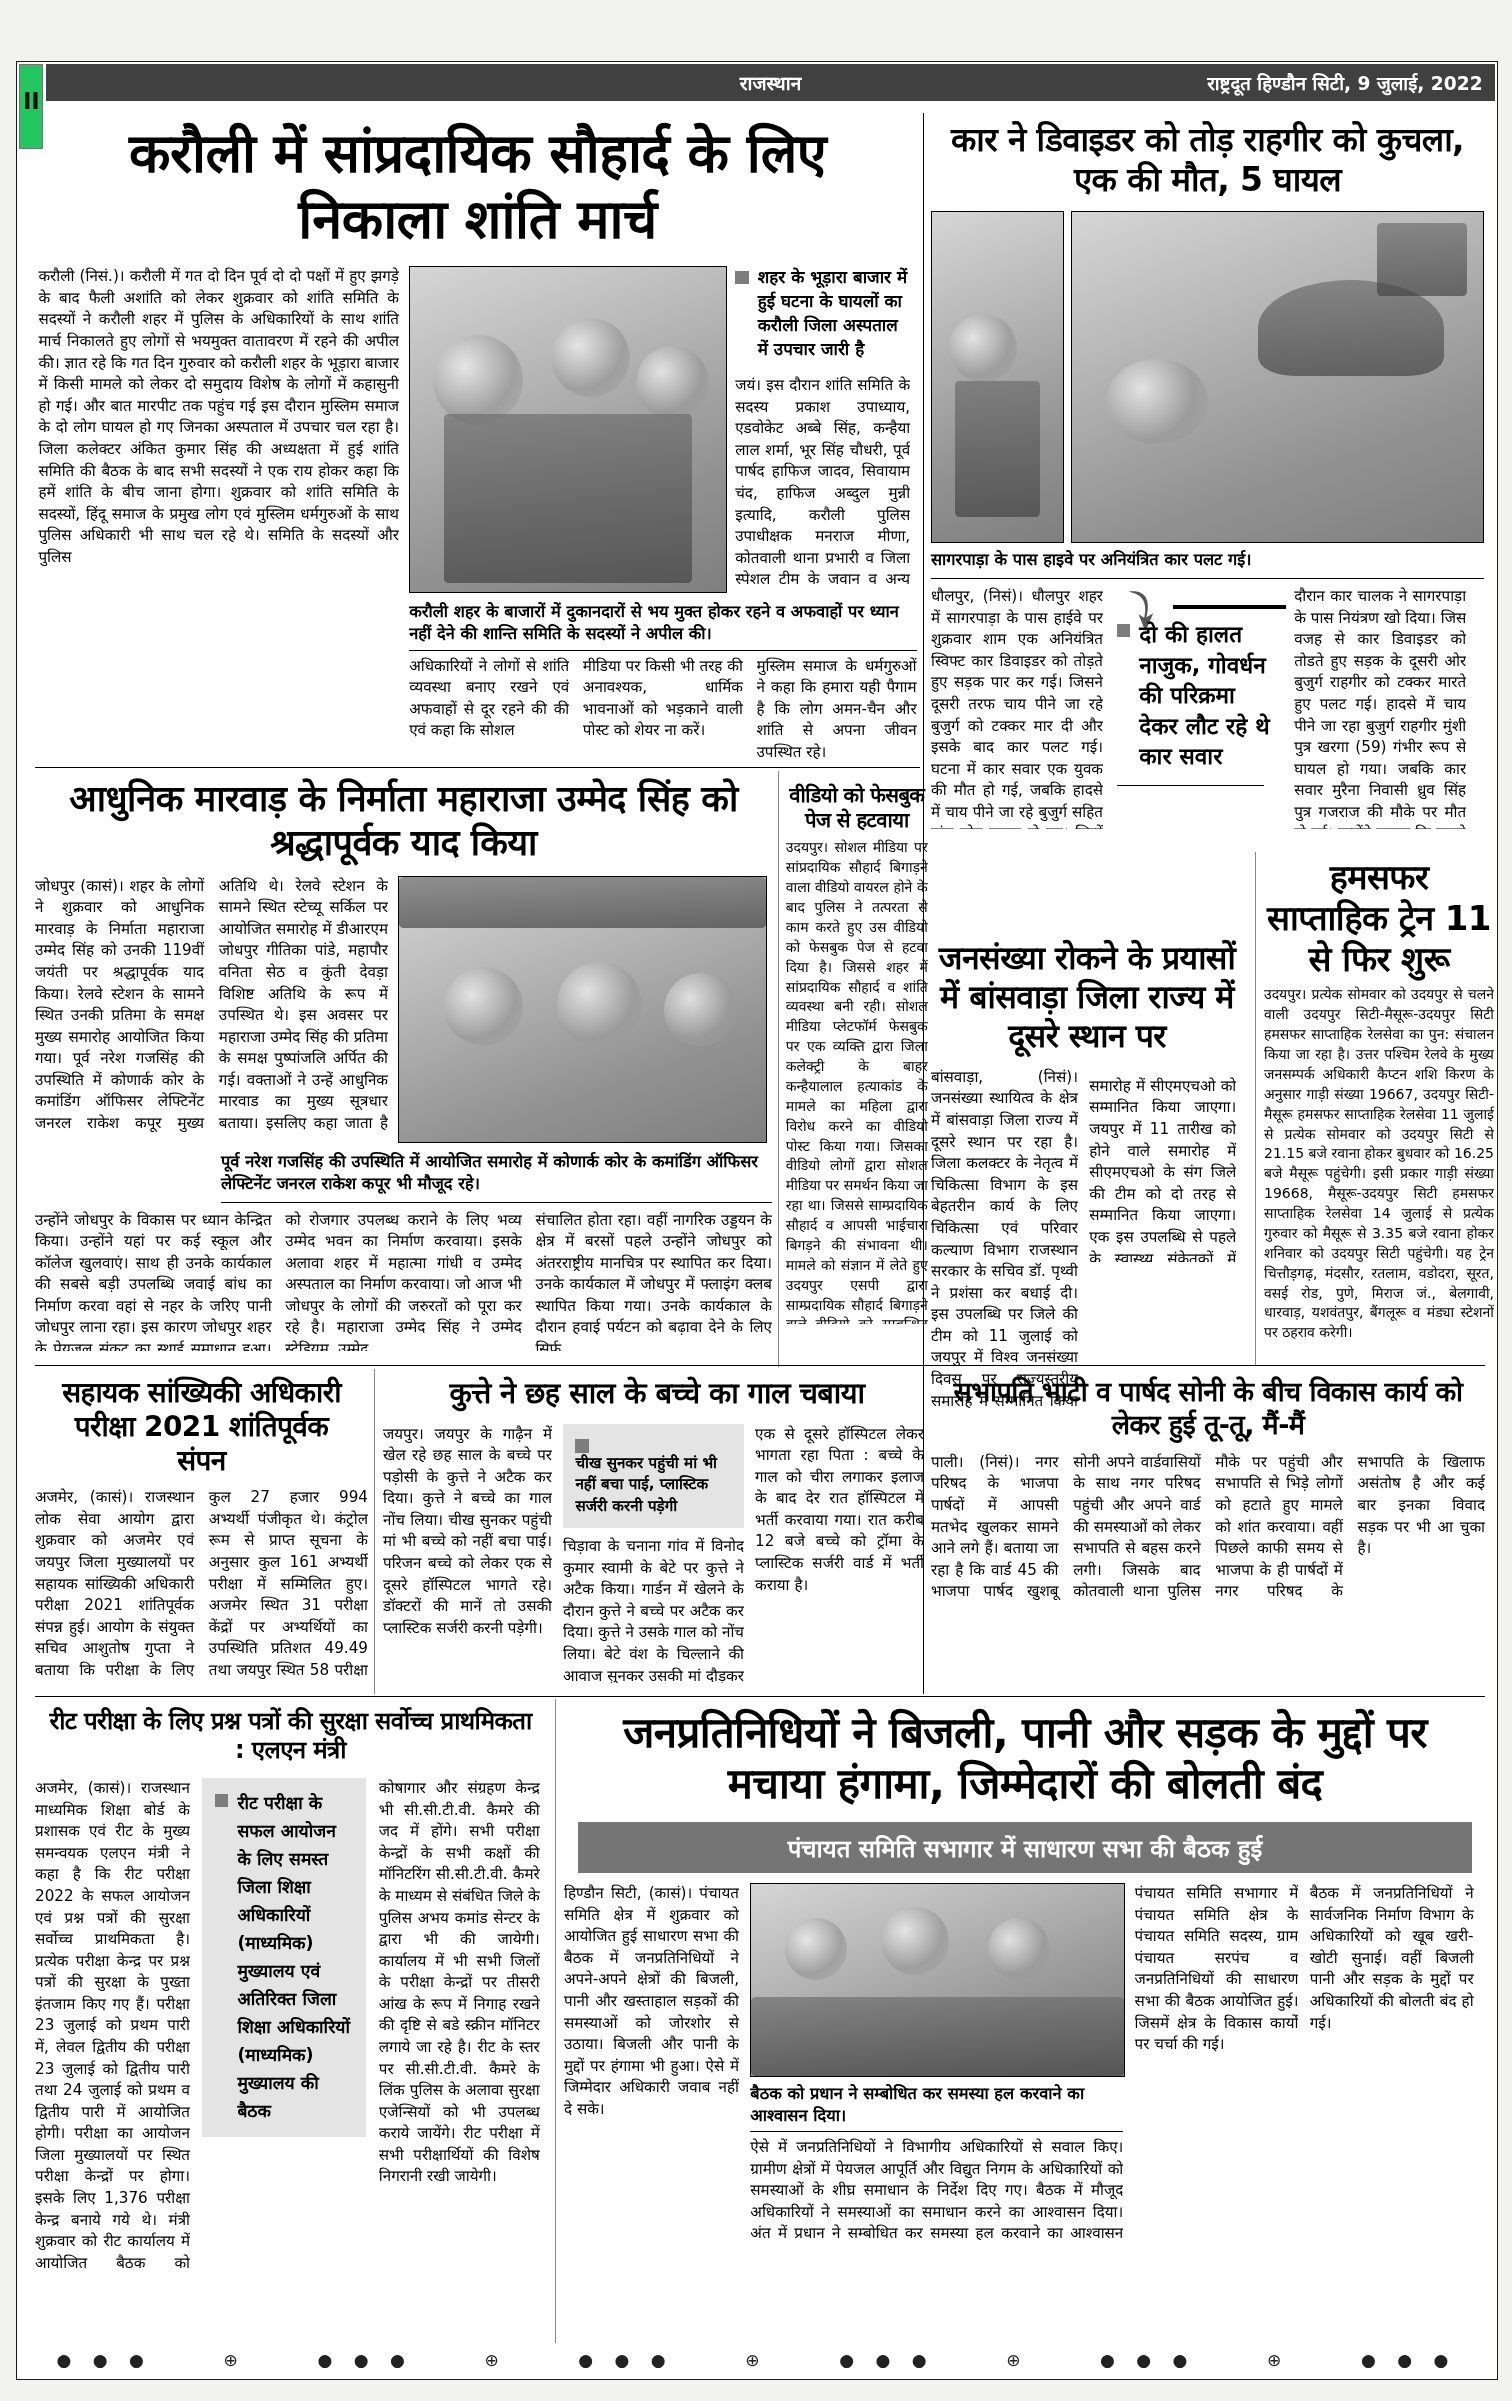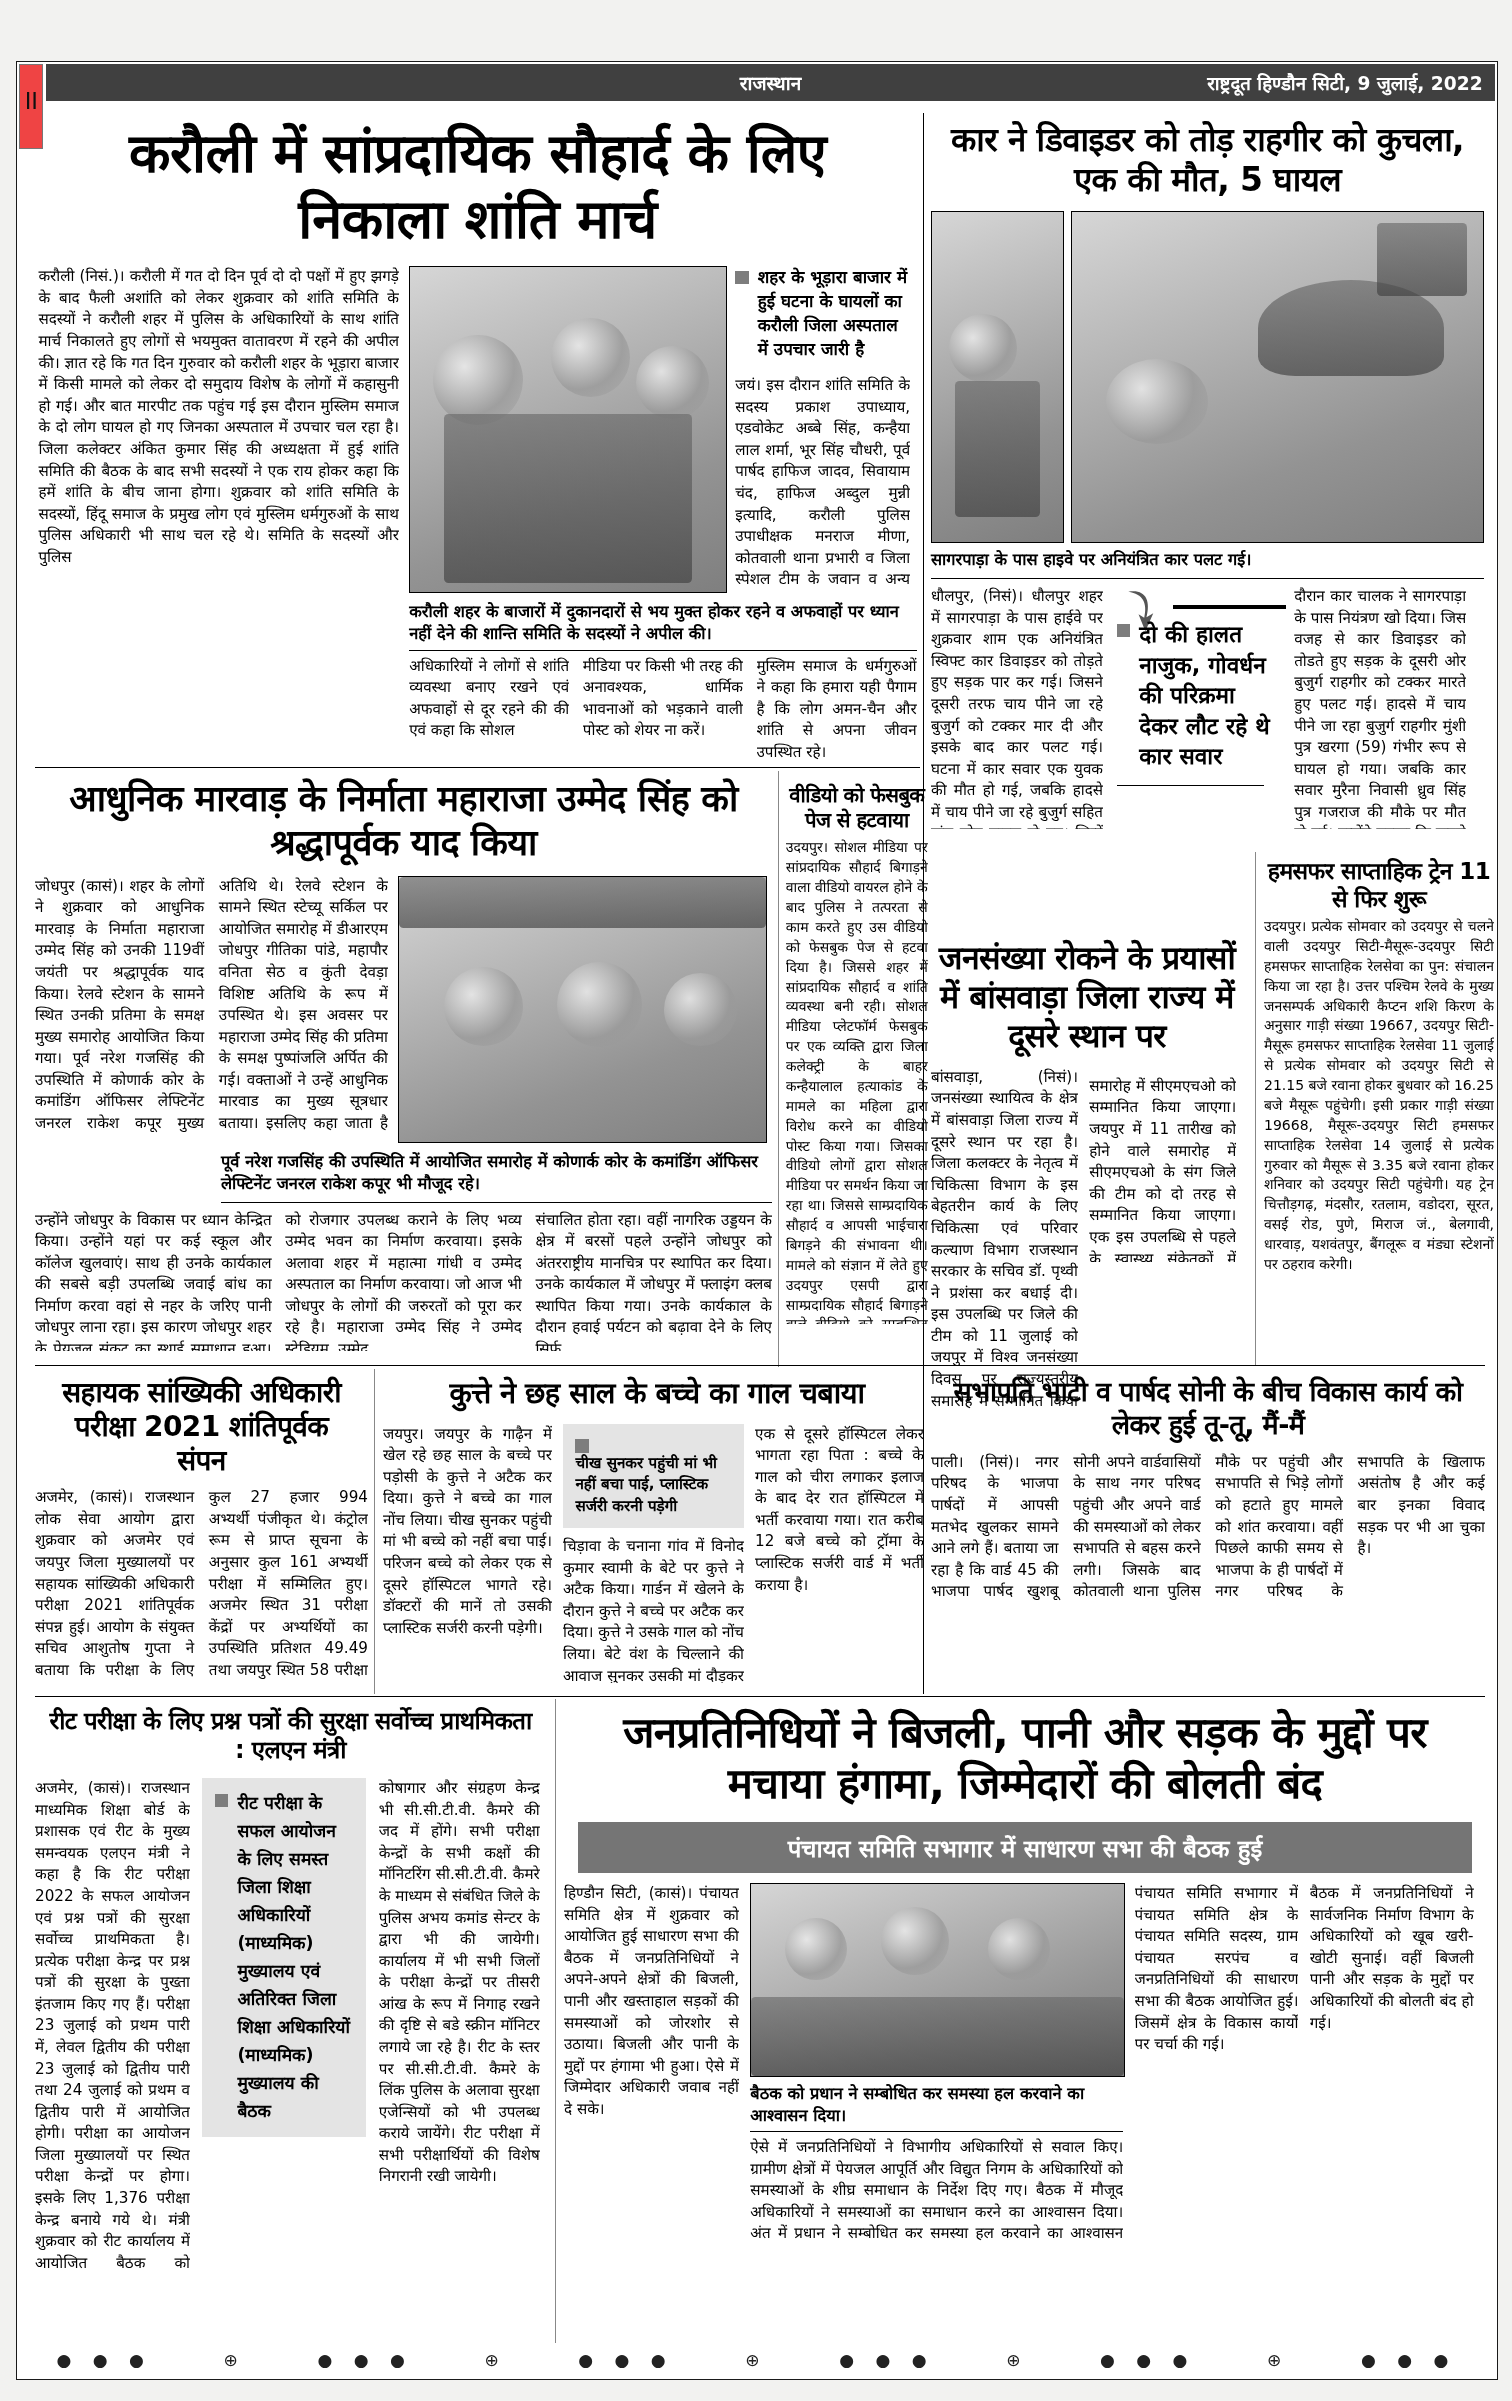--- a/index.html
+++ b/index.html
@@ -2,21 +2,21 @@
 <html style="font-size:9px"><head>
 <meta charset="utf-8">
 <style>
   html,body{margin:0;padding:0;background:#f2f2f0;}
   body{width:1512px;height:2401px;position:relative;font-family:"DejaVu Sans","Liberation Sans",sans-serif;color:#000;overflow:hidden;}
   .sheet{position:absolute;left:16px;top:61px;width:1480px;height:2317px;background:#fff;border:0.6px solid #1a1a1a;}
   .abs{position:absolute;}
   .hbar{position:absolute;left:29px;top:2.3px;width:1449px;height:37px;background:#404040;color:#fff;display:flex;align-items:center;}
   .hbar .sec{flex:1;text-align:center;font-size:19px;font-weight:bold;}
   .hbar .mast{position:absolute;right:12.4px;font-size:18.6px;font-weight:bold;}
-  .marker{position:absolute;left:2.3px;top:2.3px;width:24px;height:85px;background:#ef4444;border:0.6px solid #777;display:flex;align-items:flex-start;justify-content:center;font-size:22.6px;font-weight:normal;color:#111;padding-top:22.6px;box-sizing:border-box;}
+  .marker{position:absolute;left:2.3px;top:2.3px;width:24px;height:85px;background:#22c55e;border:0.6px solid #777;display:flex;align-items:flex-start;justify-content:center;font-size:22.6px;font-weight:bold;color:#111;padding-top:22.6px;box-sizing:border-box;}
   .headline{font-weight:bold;text-align:center;line-height:1.22;letter-spacing:-0.6px;}
   .body{font-size:15.2px;line-height:1.42;text-align:justify;overflow:hidden;}
   .cap{font-size:16.4px;font-weight:bold;line-height:1.35;}
   .rule{border-top:1.1px solid #000;margin:6.8px 0;}
   .thinrule{border-top:0.6px solid #000;margin:4.5px 0;}
   .photo{background:linear-gradient(160deg,#d6d6d6 0%,#b5b5b5 35%,#939393 70%,#7f7f7f 100%);border:0.6px solid #000;position:relative;overflow:hidden;}
   .ph-blob{position:absolute;border-radius:50%;background:radial-gradient(circle at 35% 35%,#efefef,#9a9a9a 60%,rgba(0,0,0,0));opacity:.8;}
   .ph-dark{position:absolute;background:linear-gradient(180deg,#6a6a6a,#3f3f3f);opacity:.65;border-radius:4.5px;}
   .graybox{background:#e4e4e4;padding:11.3px 12.4px;font-weight:bold;line-height:1.4;}
   .bullet{display:inline-block;width:13.6px;height:13.6px;background:#7d7d7d;margin-right:9px;flex:0 0 auto;margin-top:4.5px;}
@@ -131,21 +131,21 @@
     <div class="headline" style="font-size:32px;padding:4.5px 3.4px;margin-top:48px;">जनसंख्या रोकने के प्रयासों में बांसवाड़ा जिला राज्य में दूसरे स्थान पर</div>
     <div style="display:flex;gap:11.3px;margin-top:6.8px;">
       <div class="body" style="width:147px;height:350px;">बांसवाड़ा, (निसं)। जनसंख्या स्थायित्व के क्षेत्र में बांसवाड़ा जिला राज्य में दूसरे स्थान पर रहा है। जिला कलक्टर के नेतृत्व में चिकित्सा विभाग के इस बेहतरीन कार्य के लिए चिकित्सा एवं परिवार कल्याण विभाग राजस्थान सरकार के सचिव डॉ. पृथ्वी ने प्रशंसा कर बधाई दी। इस उपलब्धि पर जिले की टीम को 11 जुलाई को जयपुर में विश्व जनसंख्या दिवस पर राज्यस्तरीय समारोह में सम्मानित किया जाएगा।</div>
       <div style="width:147px;">
         <div class="body" style="margin-top:9px;height:186px;">समारोह में सीएमएचओ को सम्मानित किया जाएगा। जयपुर में 11 तारीख को होने वाले समारोह में सीएमएचओ के संग जिले की टीम को दो तरह से सम्मानित किया जाएगा। एक इस उपलब्धि से पहले के स्वास्थ्य संकेतकों में सुधार के लिए, वहीं पीपीआईयूसीडी निवेशन में बांसवाड़ा जिले का महात्मा गांधी अस्पताल प्रथम रहा है।</div>
       </div>
     </div>
   </div>
 
   <div class="abs" style="left:1238px;top:790px;width:230px;height:514px;border-left:0.6px solid #888;padding-left:8px;">
-    <div class="headline" style="font-size:23px;padding:4.5px 0;">हमसफर साप्ताहिक ट्रेन 11 से फिर शुरू</div>
+    <div class="headline" style="font-size:34px;padding:4.5px 0;">हमसफर साप्ताहिक ट्रेन 11 से फिर शुरू</div>
     <div class="body" style="font-size:14px;height:435px;">उदयपुर। प्रत्येक सोमवार को उदयपुर से चलने वाली उदयपुर सिटी-मैसूरू-उदयपुर सिटी हमसफर साप्ताहिक रेलसेवा का पुन: संचालन किया जा रहा है। उत्तर पश्चिम रेलवे के मुख्य जनसम्पर्क अधिकारी कैप्टन शशि किरण के अनुसार गाड़ी संख्या 19667, उदयपुर सिटी-मैसूरू हमसफर साप्ताहिक रेलसेवा 11 जुलाई से प्रत्येक सोमवार को उदयपुर सिटी से 21.15 बजे रवाना होकर बुधवार को 16.25 बजे मैसूरू पहुंचेगी। इसी प्रकार गाड़ी संख्या 19668, मैसूरू-उदयपुर सिटी हमसफर साप्ताहिक रेलसेवा 14 जुलाई से प्रत्येक गुरुवार को मैसूरू से 3.35 बजे रवाना होकर शनिवार को उदयपुर सिटी पहुंचेगी। यह ट्रेन चित्तौड़गढ़, मंदसौर, रतलाम, वडोदरा, सूरत, वसई रोड, पुणे, मिराज जं., बेलगावी, धारवाड़, यशवंतपुर, बैंगलूरू व मंड्या स्टेशनों पर ठहराव करेगी।</div>
   </div>
 
   <div class="abs" style="left:18px;top:1307px;width:333px;height:325px;">
     <div class="headline" style="font-size:28px;padding:6.8px 17px 4.5px;">सहायक सांख्यिकी अधिकारी परीक्षा 2021 शांतिपूर्वक संपन</div>
     <div class="body cols2" style="height:203px;margin-top:4.5px;">अजमेर, (कासं)। राजस्थान लोक सेवा आयोग द्वारा शुक्रवार को अजमेर एवं जयपुर जिला मुख्यालयों पर सहायक सांख्यिकी अधिकारी परीक्षा 2021 शांतिपूर्वक संपन्न हुई। आयोग के संयुक्त सचिव आशुतोष गुप्ता ने बताया कि परीक्षा के लिए कुल 27 हजार 994 अभ्यर्थी पंजीकृत थे। कंट्रोल रूम से प्राप्त सूचना के अनुसार कुल 161 अभ्यर्थी परीक्षा में सम्मिलित हुए। अजमेर स्थित 31 परीक्षा केंद्रों पर अभ्यर्थियों का उपस्थिति प्रतिशत 49.49 तथा जयपुर स्थित 58 परीक्षा केंद्रों पर 62.54 प्रतिशत रहा।</div>
   </div>
 
   <div class="abs" style="left:357px;top:1307px;width:548px;height:325px;border-left:0.6px solid #888;padding-left:8px;">
     <div class="headline" style="font-size:29px;padding:6.8px 0 3.4px;">कुत्ते ने छह साल के बच्चे का गाल चबाया</div>

